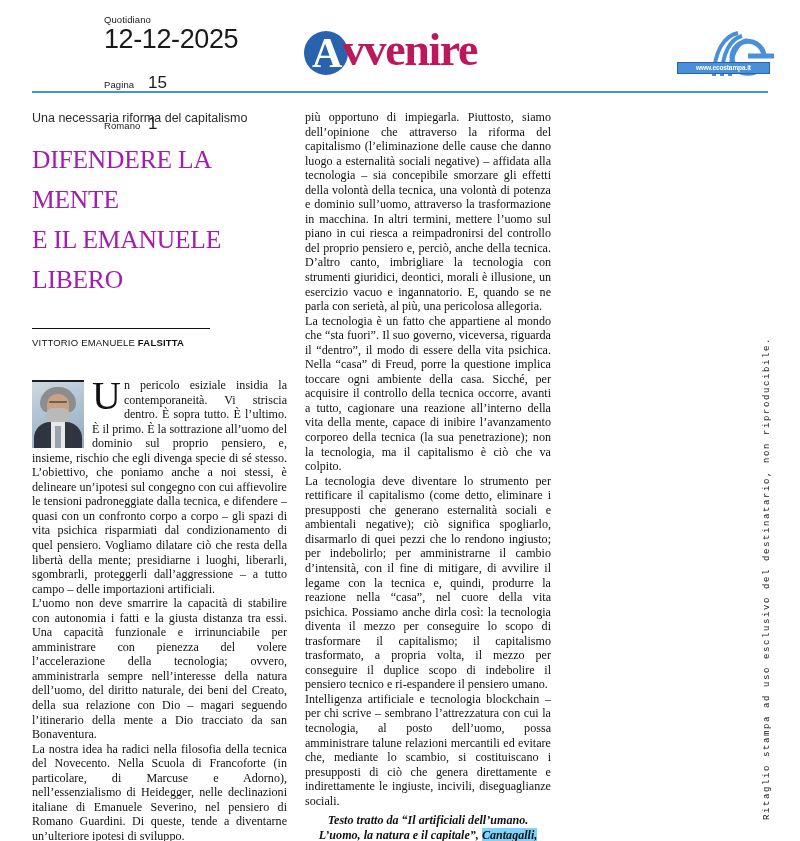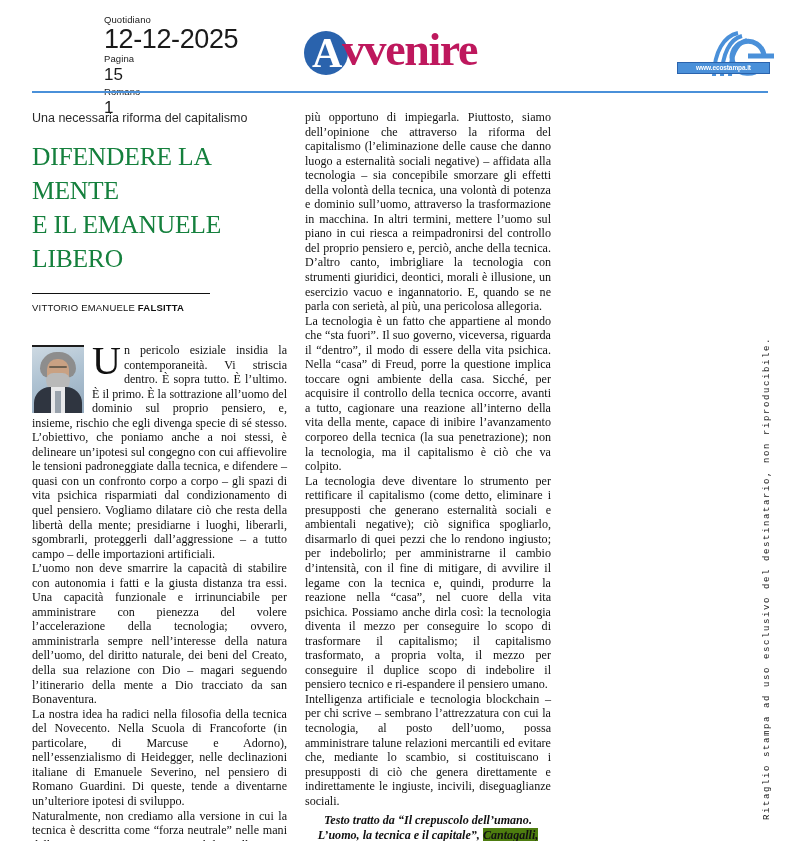--- a/index.html
+++ b/index.html
@@ -12,23 +12,23 @@
     overflow:hidden;
     position:relative;
   }
   .page{position:relative;width:800px;height:841px;}
 
   
   .hdr{position:absolute;left:0;top:0;width:800px;height:92px;}
   .meta{position:absolute;left:104px;top:14px;width:200px;font-family:"Liberation Sans",sans-serif;color:#1a1a1a;}
   .meta .lbl{font-size:9.5px;line-height:12px;letter-spacing:.1px;}
   .meta .date{font-size:27px;line-height:24px;letter-spacing:-.4px;margin-top:1px;}
-  .meta .row{display:flex;align-items:baseline;margin-top:2px;flex-direction:column;}
+  .meta .row{display:flex;align-items:baseline;margin-top:2px;}
   .meta .row .lbl{width:44px;}
-  .meta .row .val{font-size:17px;line-height:19px;}
+  .meta .row .val{font-size:17px;line-height:19px;margin-top:20px;}
 
   
   .masthead{position:absolute;left:306px;top:28px;width:220px;height:52px;}
   .masthead .disc{
     position:absolute;left:-2px;top:3px;width:44px;height:44px;border-radius:50%;
     background:#2a63ad;
   }
   .masthead .discA{
     position:absolute;left:6px;top:3px;width:30px;height:44px;
     font-family:"Liberation Serif",serif;font-size:42px;line-height:44px;
@@ -53,22 +53,22 @@
   
   .colL{position:absolute;left:32px;top:110px;width:255px;}
   .colR{position:absolute;left:305px;top:110px;width:246px;}
 
   .kicker{
     font-family:"Liberation Sans",sans-serif;
     font-size:12.5px;line-height:16px;color:#2b2b2b;margin-bottom:14px;
   }
   .headline{
     font-family:"Liberation Serif",serif;
-    font-size:25.5px;line-height:34px;letter-spacing:-.2px;
-    color:#15803d;margin:0 0 17px 0;font-weight:400;
+    font-size:25.5px;line-height:40px;letter-spacing:-.2px;
+    color:#a21caf;margin:0 0 28px 0;font-weight:400;
   }
   .headline span{display:block;}
   .bylinewrap{border-top:1.6px solid #111;padding-top:8px;width:178px;margin-bottom:29px;}
   .byline{font-family:"Liberation Sans",sans-serif;font-size:9.5px;line-height:12px;letter-spacing:.2px;color:#111;}
   .byline b{font-weight:700;}
 
   .photo{
     float:left;width:52px;height:66px;margin:2px 8px 2px 0;
     border-top:2px solid #1d1d1d;
     background:#b9c9d6;position:relative;overflow:hidden;
@@ -90,21 +90,21 @@
   .body p{margin:0;}
   .dropcap{
     float:left;font-family:"Liberation Serif",serif;
     font-size:40px;line-height:33px;padding:1px 3px 0 0;color:#111;
   }
   .colR .body{font-size:12.1px;line-height:14.55px;}
   .src{
     font-family:"Liberation Serif",serif;font-style:italic;font-weight:700;
     font-size:12.1px;line-height:15px;text-align:center;margin-top:5px;
   }
-  .src .hl{background:#4d7c0f;}
+  .src .hl{background:#7dd3fc;}
 
   
   .vnote{
     position:absolute;left:762px;top:340px;
     width:480px;
     transform-origin:0 0;transform:rotate(-90deg) translate(-480px,0);
     font-family:"Liberation Mono",monospace;
     font-size:9px;letter-spacing:1.6px;color:#1a1a1a;white-space:nowrap;
     text-align:left;
   }
@@ -183,21 +183,21 @@
   </div>
 
   <div class="colR">
     <div class="body">
       <p>più opportuno di impiegarla. Piuttosto, siamo dell’opinione che attraverso la riforma del capitalismo (l’eliminazione delle cause che danno luogo a esternalità sociali negative) – affidata alla tecnologia – sia concepibile smorzare gli effetti della volontà della tecnica, una volontà di potenza e dominio sull’uomo, attraverso la trasformazione in macchina. In altri termini, mettere l’uomo sul piano in cui riesca a reimpadronirsi del controllo del proprio pensiero e, perciò, anche della tecnica. D’altro canto, imbrigliare la tecnologia con strumenti giuridici, deontici, morali è illusione, un esercizio vacuo e ingannatorio. E, quando se ne parla con serietà, al più, una pericolosa allegoria.</p>
       <p>La tecnologia è un fatto che appartiene al mondo che “sta fuori”. Il suo governo, viceversa, riguarda il “dentro”, il modo di essere della vita psichica. Nella “casa” di Freud, porre la questione implica toccare ogni ambiente della casa. Sicché, per acquisire il controllo della tecnica occorre, avanti a tutto, cagionare una reazione all’interno della vita della mente, capace di inibire l’avanzamento corporeo della tecnica (la sua penetrazione); non la tecnologia, ma il capitalismo è ciò che va colpito.</p>
       <p>La tecnologia deve diventare lo strumento per rettificare il capitalismo (come detto, eliminare i presupposti che generano esternalità sociali e ambientali negative); ciò significa spogliarlo, disarmarlo di quei pezzi che lo rendono ingiusto; per indebolirlo; per amministrarne il cambio d’intensità, con il fine di mitigare, di avvilire il legame con la tecnica e, quindi, produrre la reazione nella “casa”, nel cuore della vita psichica. Possiamo anche dirla così: la tecnologia diventa il mezzo per conseguire lo scopo di trasformare il capitalismo; il capitalismo trasformato, a propria volta, il mezzo per conseguire il duplice scopo di indebolire il pensiero tecnico e ri-espandere il pensiero umano.</p>
       <p>Intelligenza artificiale e tecnologia blockchain – per chi scrive – sembrano l’attrezzatura con cui la tecnologia, al posto dell’uomo, possa amministrare talune relazioni mercantili ed evitare che, mediante lo scambio, si costituiscano i presupposti di ciò che genera direttamente e indirettamente le ingiuste, incivili, diseguaglianze sociali.</p>
     </div>
     <div class="src">
-      <span>Testo tratto da “Il crepuscolo dell’umano.</span><br>
-      <span>L’uomo, la tecnica e il capitale”, </span><span class="hl">Cantagalli,</span>
+      <span>Testo tratto da “Il artificiali dell’umano.</span><br>
+      <span>L’uomo, la natura e il capitale”, </span><span class="hl">Cantagalli,</span>
       
     </div>
   </div>
 
   <div class="vnote">Ritaglio stampa ad uso esclusivo del destinatario, non riproducibile.</div>
 
 </div>
 
 </body></html>

